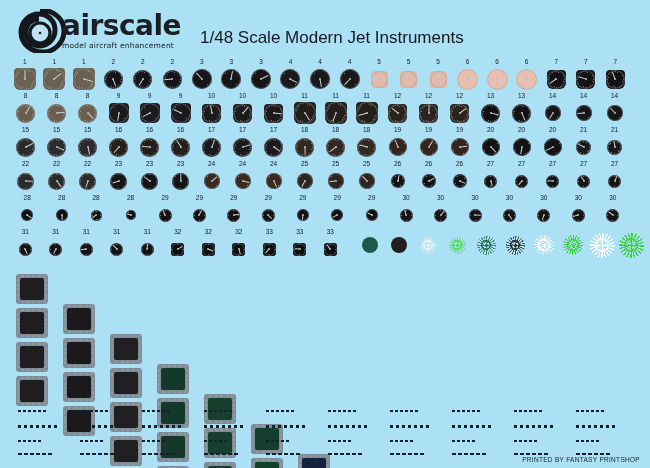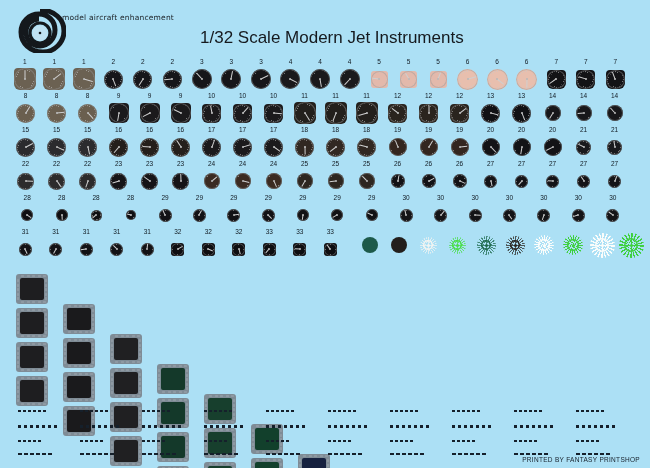--- a/index.html
+++ b/index.html
@@ -95,23 +95,24 @@
 
   <div id="header">
     <svg id="logo-mark" viewBox="0 0 52 44">
       <path d="M26 1 C40 1 50 10 50 22 C50 33 41 43 29 43 C16 43 7 34 7 23 C7 13 15 5 25 5
                C34 5 41 12 41 21 C41 30 34 37 26 37 C18 37 12 31 12 23 C12 15 18 10 25 10" fill="none" stroke="#14181c" stroke-width="5"></path>
       <circle cx="26" cy="24" r="10" fill="none" stroke="#14181c" stroke-width="3.2"></circle>
       <circle cx="26" cy="24" r="7.5" fill="#bfe2f2"></circle>
       <circle cx="26" cy="24" r="1.3" fill="#14181c"></circle>
     </svg>
     <div id="brand-text">
+      <div id="brand-name">airscale</div>
       <div id="brand-tag">model aircraft enhancement</div>
     </div>
-    <div id="sheet-title">1/32 Scale Modern Jet Instruments</div>
+    <div id="sheet-title">1/48 Scale Modern Jet Instruments</div>
   </div>
 
   <div id="gen">
       <div class="inst-row" style="top: 58px;">
         <div class="inst-cell" style="left: 9.7619px;">
           <div class="inst-num">1</div>
           <div class="dial-wrap">
             <div class="dial rr" style="width: 22px; height: 22px; background: rgb(107, 97, 82);">
               <div class="tickband"></div>
               <div class="ring"></div>

